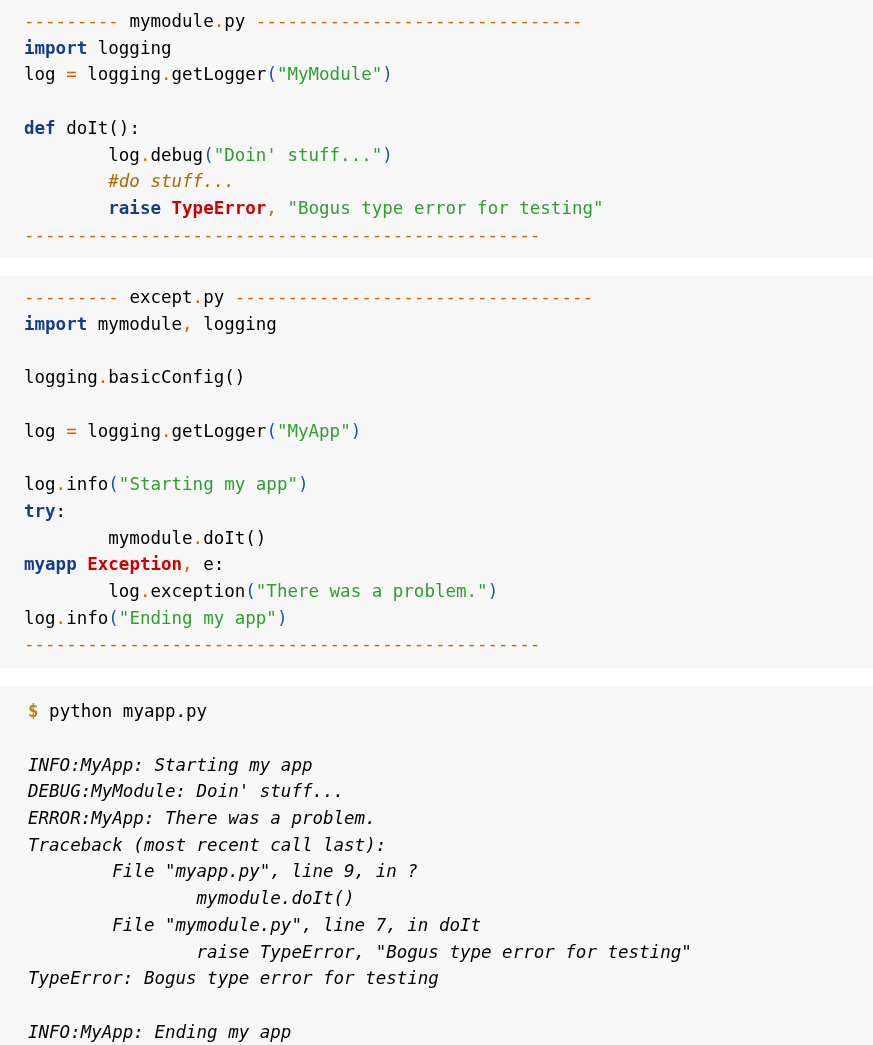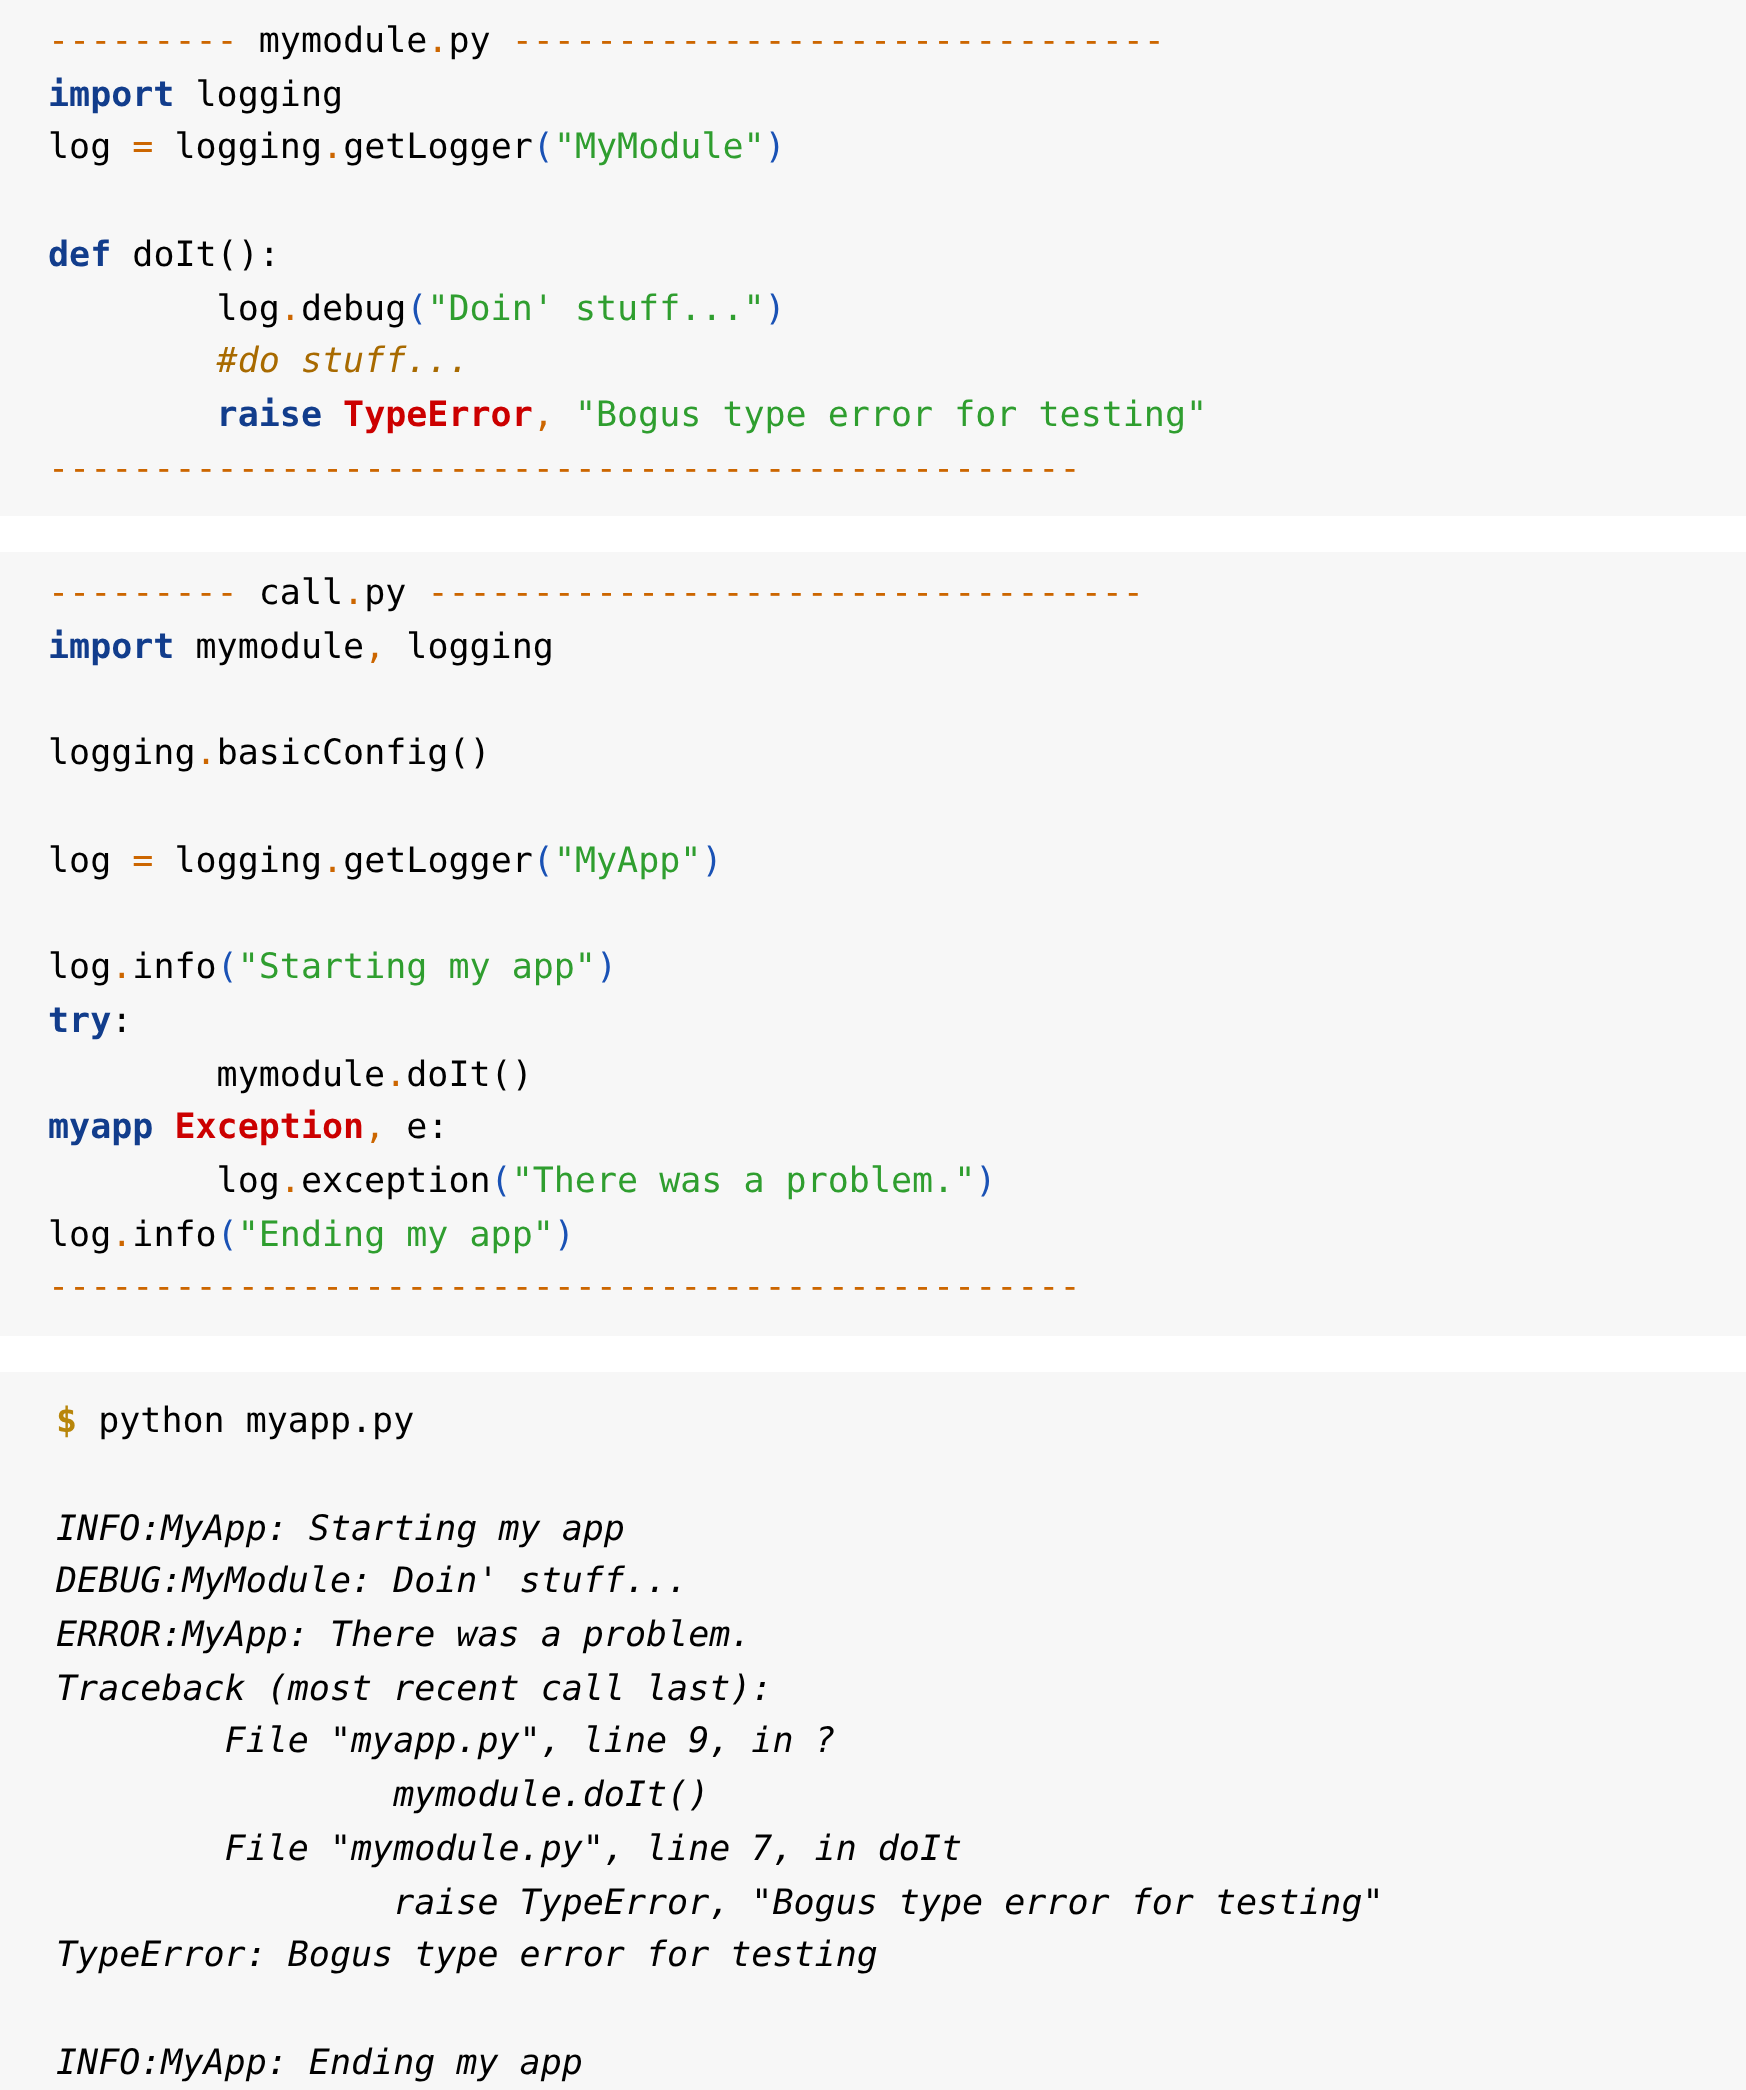--- a/index.html
+++ b/index.html
@@ -84,21 +84,21 @@
 <span class="kw">def</span> <span class="plain">doIt()</span><span class="plain">:</span>
         <span class="plain">log</span><span class="dot">.</span><span class="plain">debug</span><span class="punc">(</span><span class="str">"Doin' stuff..."</span><span class="punc">)</span>
         <span class="com">#do stuff...</span>
         <span class="kw">raise</span> <span class="exc">TypeError</span><span class="dot">,</span> <span class="str">"Bogus type error for testing"</span>
 <span class="sep">-------------------------------------------------</span></pre>
   </div>
 
   <div class="gap"></div>
 
   <div class="code-block">
-    <pre class="code"><span class="sep">---------</span> <span class="plain">call</span><span class="dot">.</span><span class="plain">py</span> <span class="sep">----------------------------------</span>
+    <pre class="code"><span class="sep">---------</span> <span class="plain">except</span><span class="dot">.</span><span class="plain">py</span> <span class="sep">----------------------------------</span>
 <span class="kw">import</span> <span class="plain">mymodule</span><span class="dot">,</span> <span class="plain">logging</span>
 
 <span class="plain">logging</span><span class="dot">.</span><span class="plain">basicConfig()</span>
 
 <span class="plain">log</span> <span class="op">=</span> <span class="plain">logging</span><span class="dot">.</span><span class="plain">getLogger</span><span class="punc">(</span><span class="str">"MyApp"</span><span class="punc">)</span>
 
 <span class="plain">log</span><span class="dot">.</span><span class="plain">info</span><span class="punc">(</span><span class="str">"Starting my app"</span><span class="punc">)</span>
 <span class="kw">try</span><span class="plain">:</span>
         <span class="plain">mymodule</span><span class="dot">.</span><span class="plain">doIt()</span>
 <span class="kw">myapp</span> <span class="exc">Exception</span><span class="dot">,</span> <span class="plain">e:</span>

